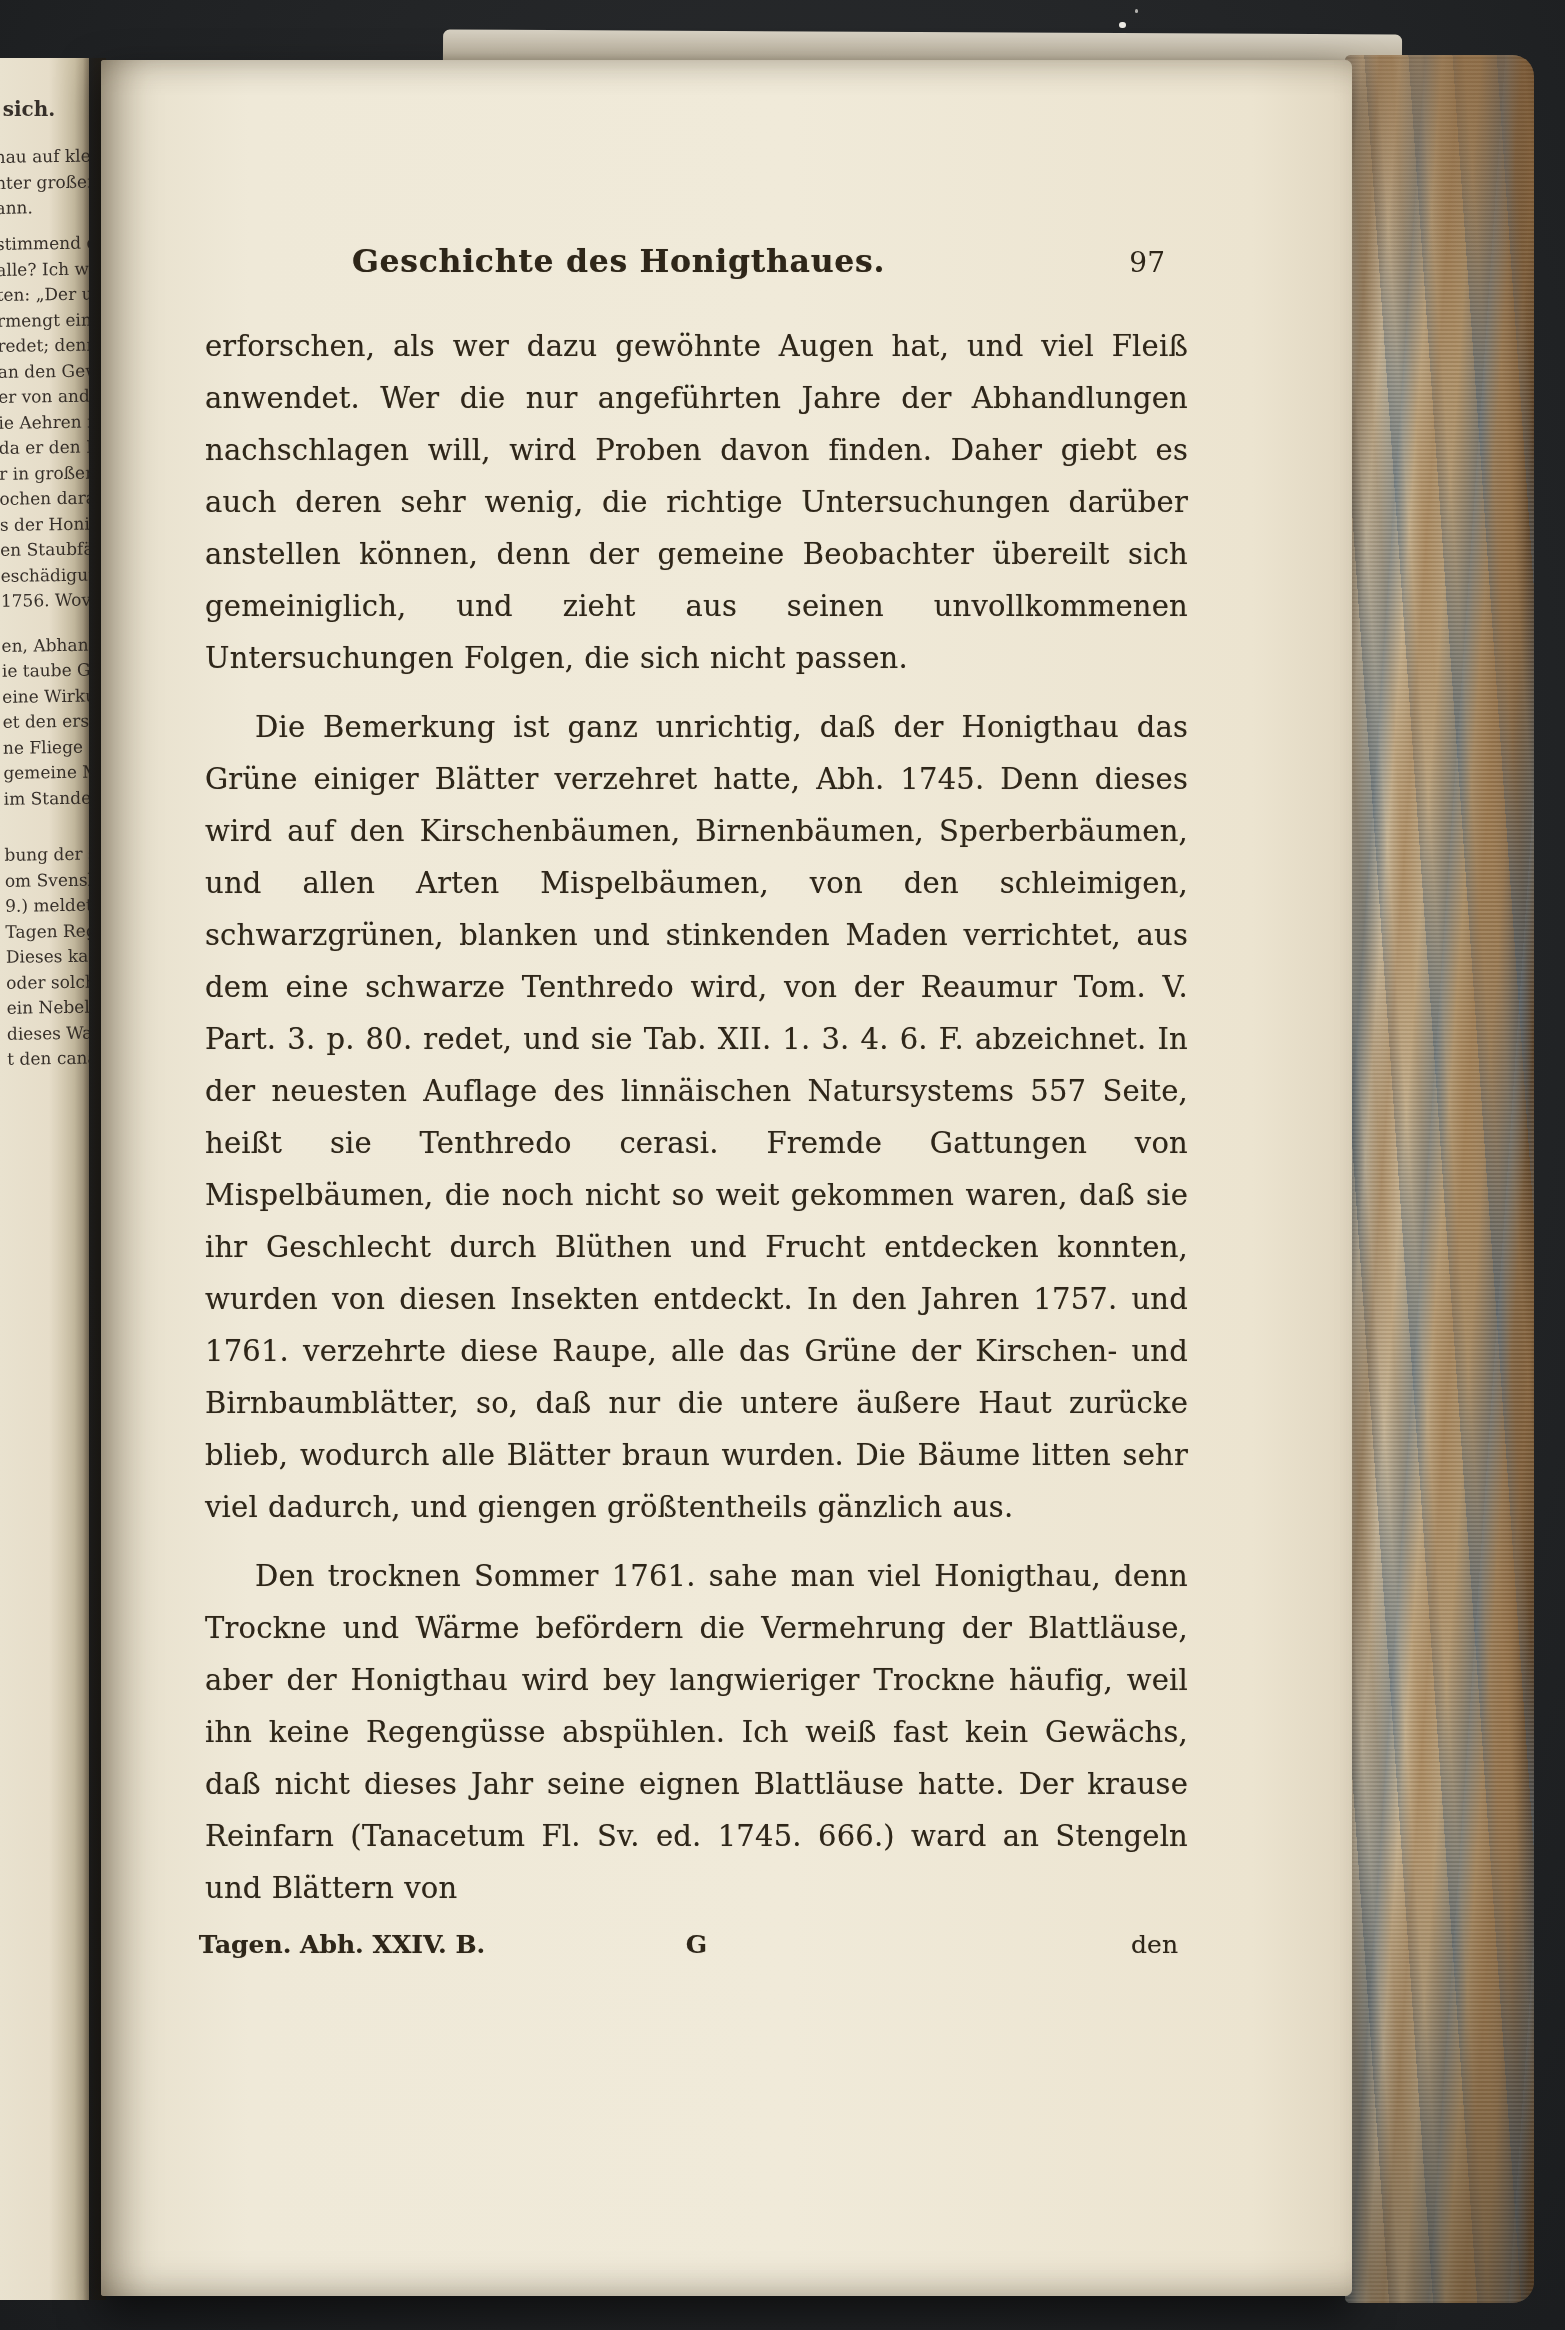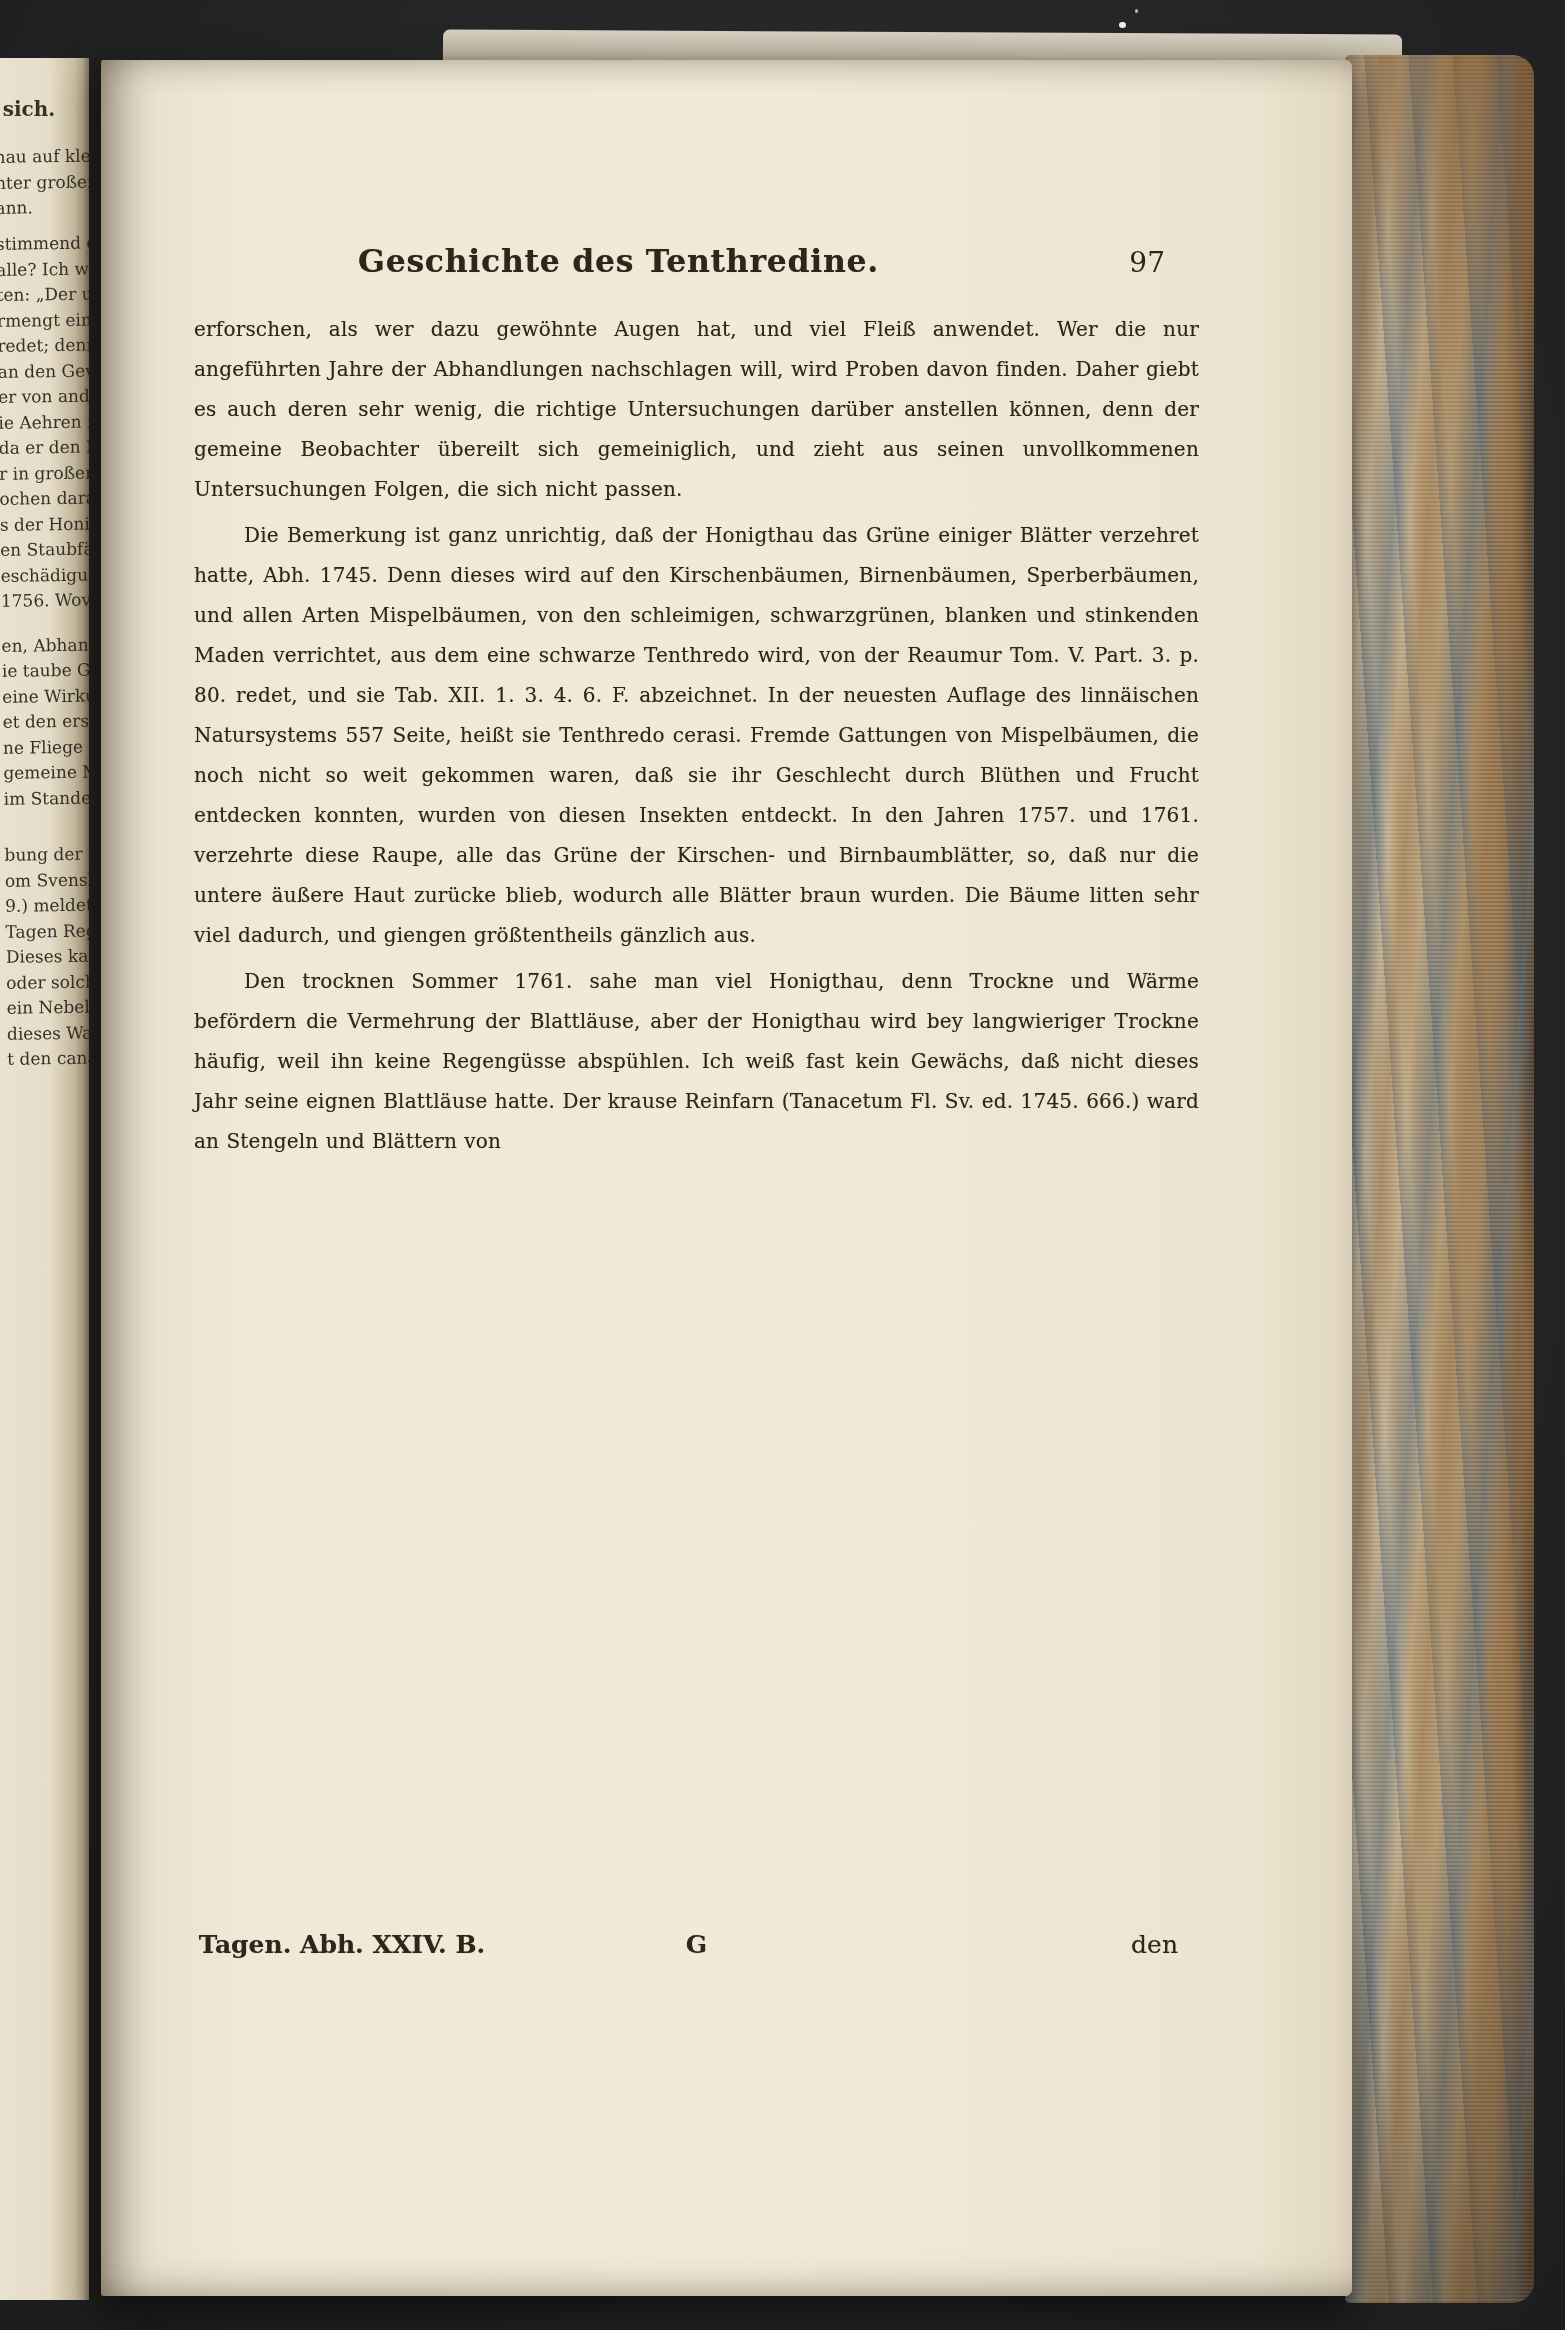--- a/index.html
+++ b/index.html
@@ -63,21 +63,21 @@
 
   .pg-header{position:absolute;top:182px;left:87px;width:1019px;}
   .pg-title{
     text-align:center;padding-right:158px;font-size:31.5px;font-weight:bold;
     letter-spacing:0.7px;text-shadow:0 0 0.7px rgba(46,38,25,.5);
   }
   .pg-num{position:absolute;right:42px;top:4px;font-size:28px;}
 
   .pg-body{position:absolute;top:243px;left:87px;width:1017px;text-align:justify;}
   .para{
-    margin:6px;text-indent:50px;font-size:20px;line-height:40px;
+    margin:17px;text-indent:50px;font-size:29px;line-height:52px;
     letter-spacing:0.2px;word-spacing:0.7px;text-shadow:0 0 0.7px rgba(46,38,25,.42);
   }
   .para.first{text-indent:0;}
 
   .pg-footer{
     position:absolute;top:1870px;left:87px;width:1017px;font-size:25px;
     text-shadow:0 0 0.7px rgba(46,38,25,.42);
   }
   .sig{position:absolute;left:10.7px;font-weight:bold;}
   .gather{position:absolute;left:50%;transform:translateX(-50%);font-weight:bold;}
@@ -132,21 +132,21 @@
       <div class="lp-line">ein Nebel über</div>
       <div class="lp-line">dieses Wasser kan</div>
       <div class="lp-line">t den canarischen</div>
     </div>
   </div>
 
   <div class="gutter"></div>
 
   <div class="main-page">
     <div class="pg-header">
-      <div class="pg-title">Geschichte des Tenthredine.</div>
+      <div class="pg-title">Geschichte des Honigthaues.</div>
       <div class="pg-num">97</div>
     </div>
 
     <div class="pg-body">
       <p class="para first">erforschen, als wer dazu gewöhnte Augen hat, und viel Fleiß anwendet. Wer die nur angeführten Jahre der Abhandlungen nachschlagen will, wird Proben davon finden. Daher giebt es auch deren sehr wenig, die richtige Untersuchungen darüber anstellen können, denn der gemeine Beobachter übereilt sich gemeiniglich, und zieht aus seinen unvollkommenen Untersuchungen Folgen, die sich nicht passen.</p>
       <p class="para">Die Bemerkung ist ganz unrichtig, daß der Honigthau das Grüne einiger Blätter verzehret hatte, Abh. 1745. Denn dieses wird auf den Kirschenbäumen, Birnenbäumen, Sperberbäumen, und allen Arten Mispelbäumen, von den schleimigen, schwarzgrünen, blanken und stinkenden Maden verrichtet, aus dem eine schwarze Tenthredo wird, von der Reaumur Tom. V. Part. 3. p. 80. redet, und sie Tab. XII. 1. 3. 4. 6. F. abzeichnet. In der neuesten Auflage des linnäischen Natursystems 557 Seite, heißt sie Tenthredo cerasi. Fremde Gattungen von Mispelbäumen, die noch nicht so weit gekommen waren, daß sie ihr Geschlecht durch Blüthen und Frucht entdecken konnten, wurden von diesen Insekten entdeckt. In den Jahren 1757. und 1761. verzehrte diese Raupe, alle das Grüne der Kirschen- und Birnbaumblätter, so, daß nur die untere äußere Haut zurücke blieb, wodurch alle Blätter braun wurden. Die Bäume litten sehr viel dadurch, und giengen größtentheils gänzlich aus.</p>
       <p class="para">Den trocknen Sommer 1761. sahe man viel Honigthau, denn Trockne und Wärme befördern die Vermehrung der Blattläuse, aber der Honigthau wird bey langwieriger Trockne häufig, weil ihn keine Regengüsse abspühlen. Ich weiß fast kein Gewächs, daß nicht dieses Jahr seine eignen Blattläuse hatte. Der krause Reinfarn (Tanacetum Fl. Sv. ed. 1745. 666.) ward an Stengeln und Blättern von</p>
     </div>
 
     <div class="pg-footer">

